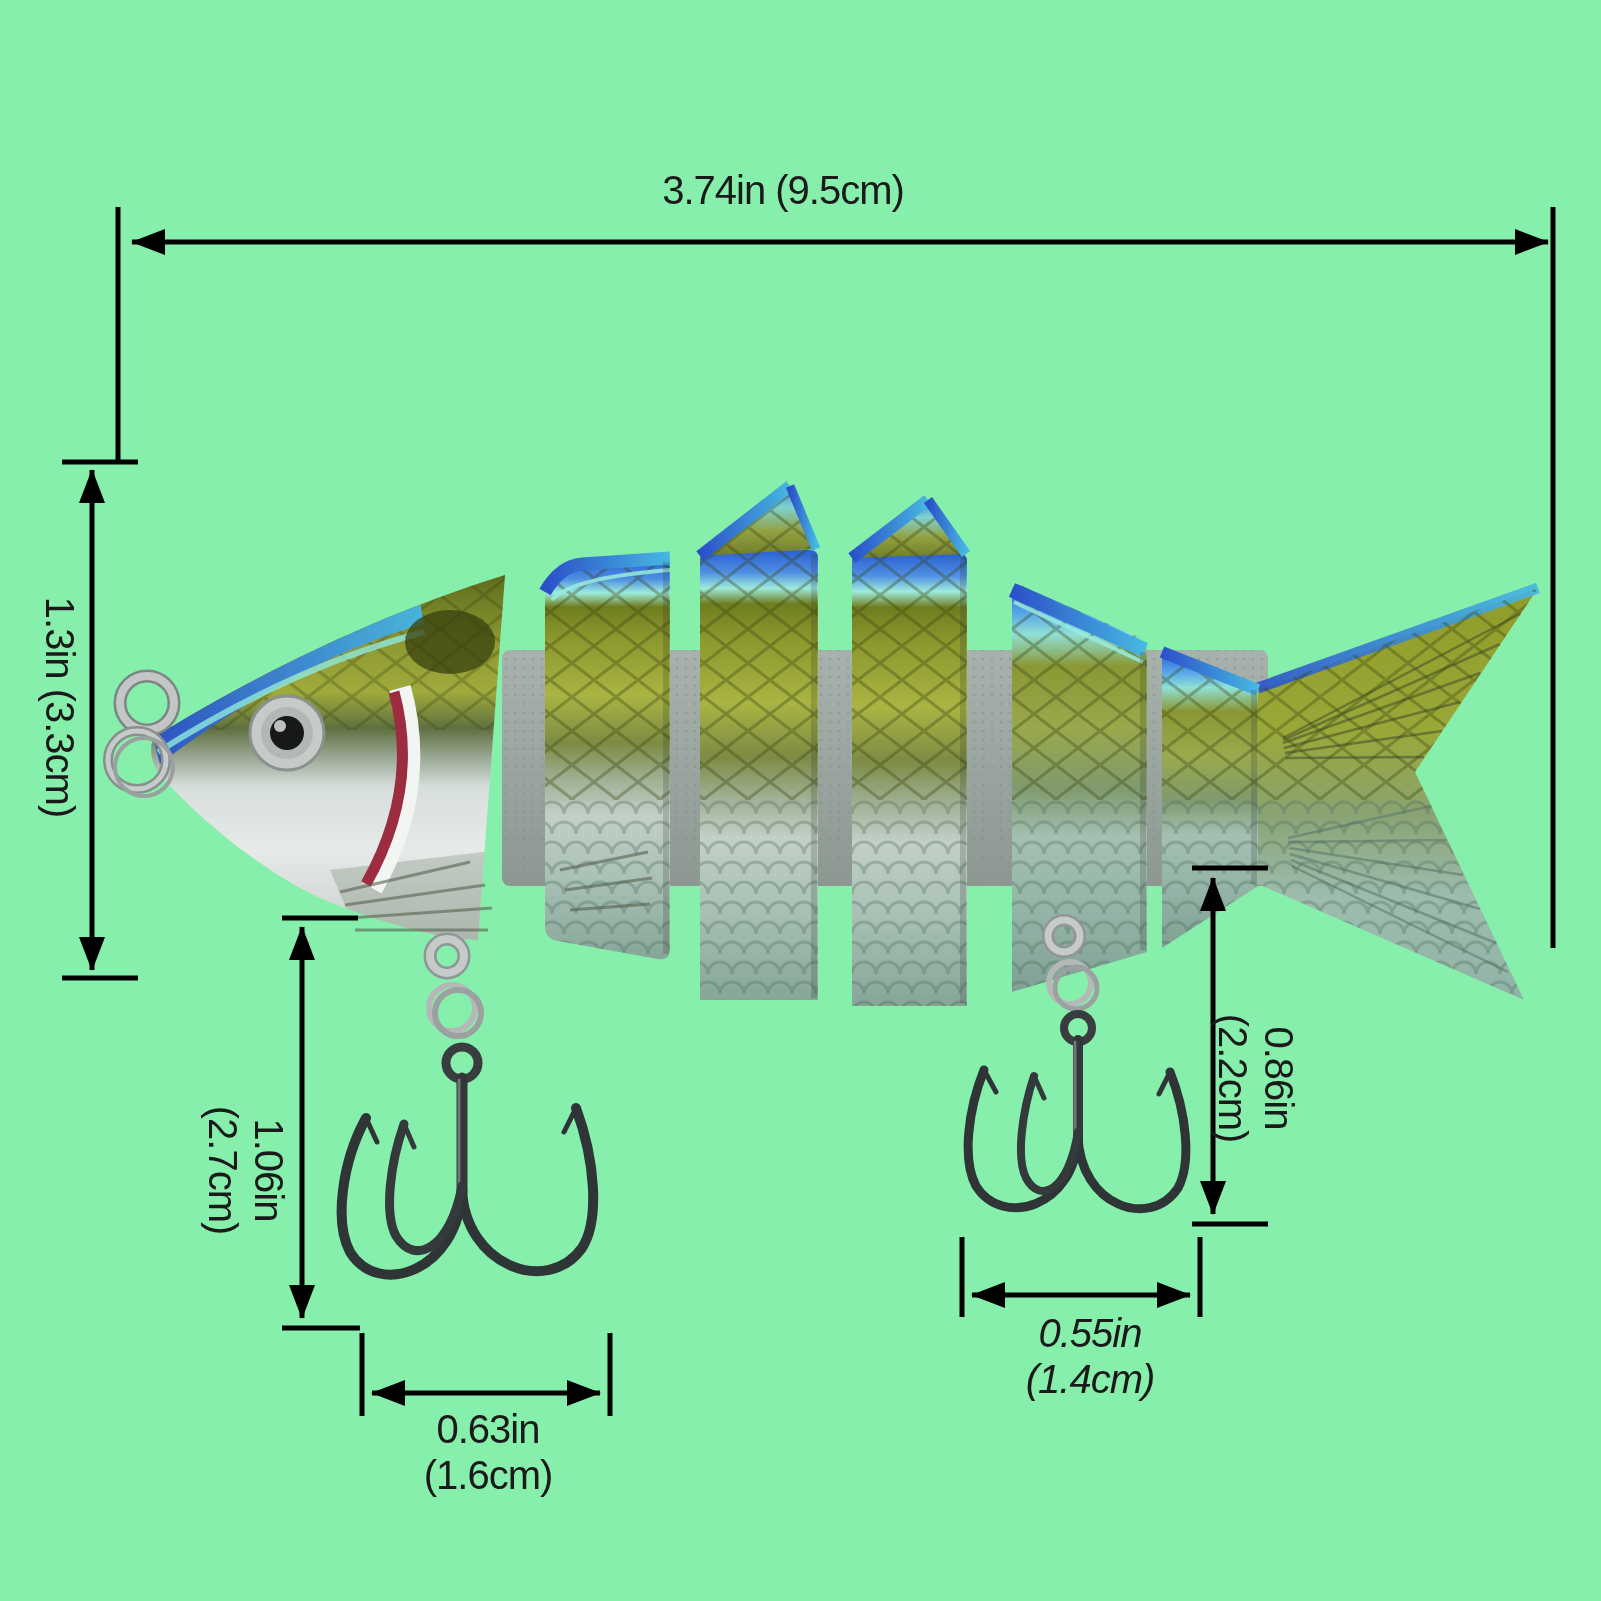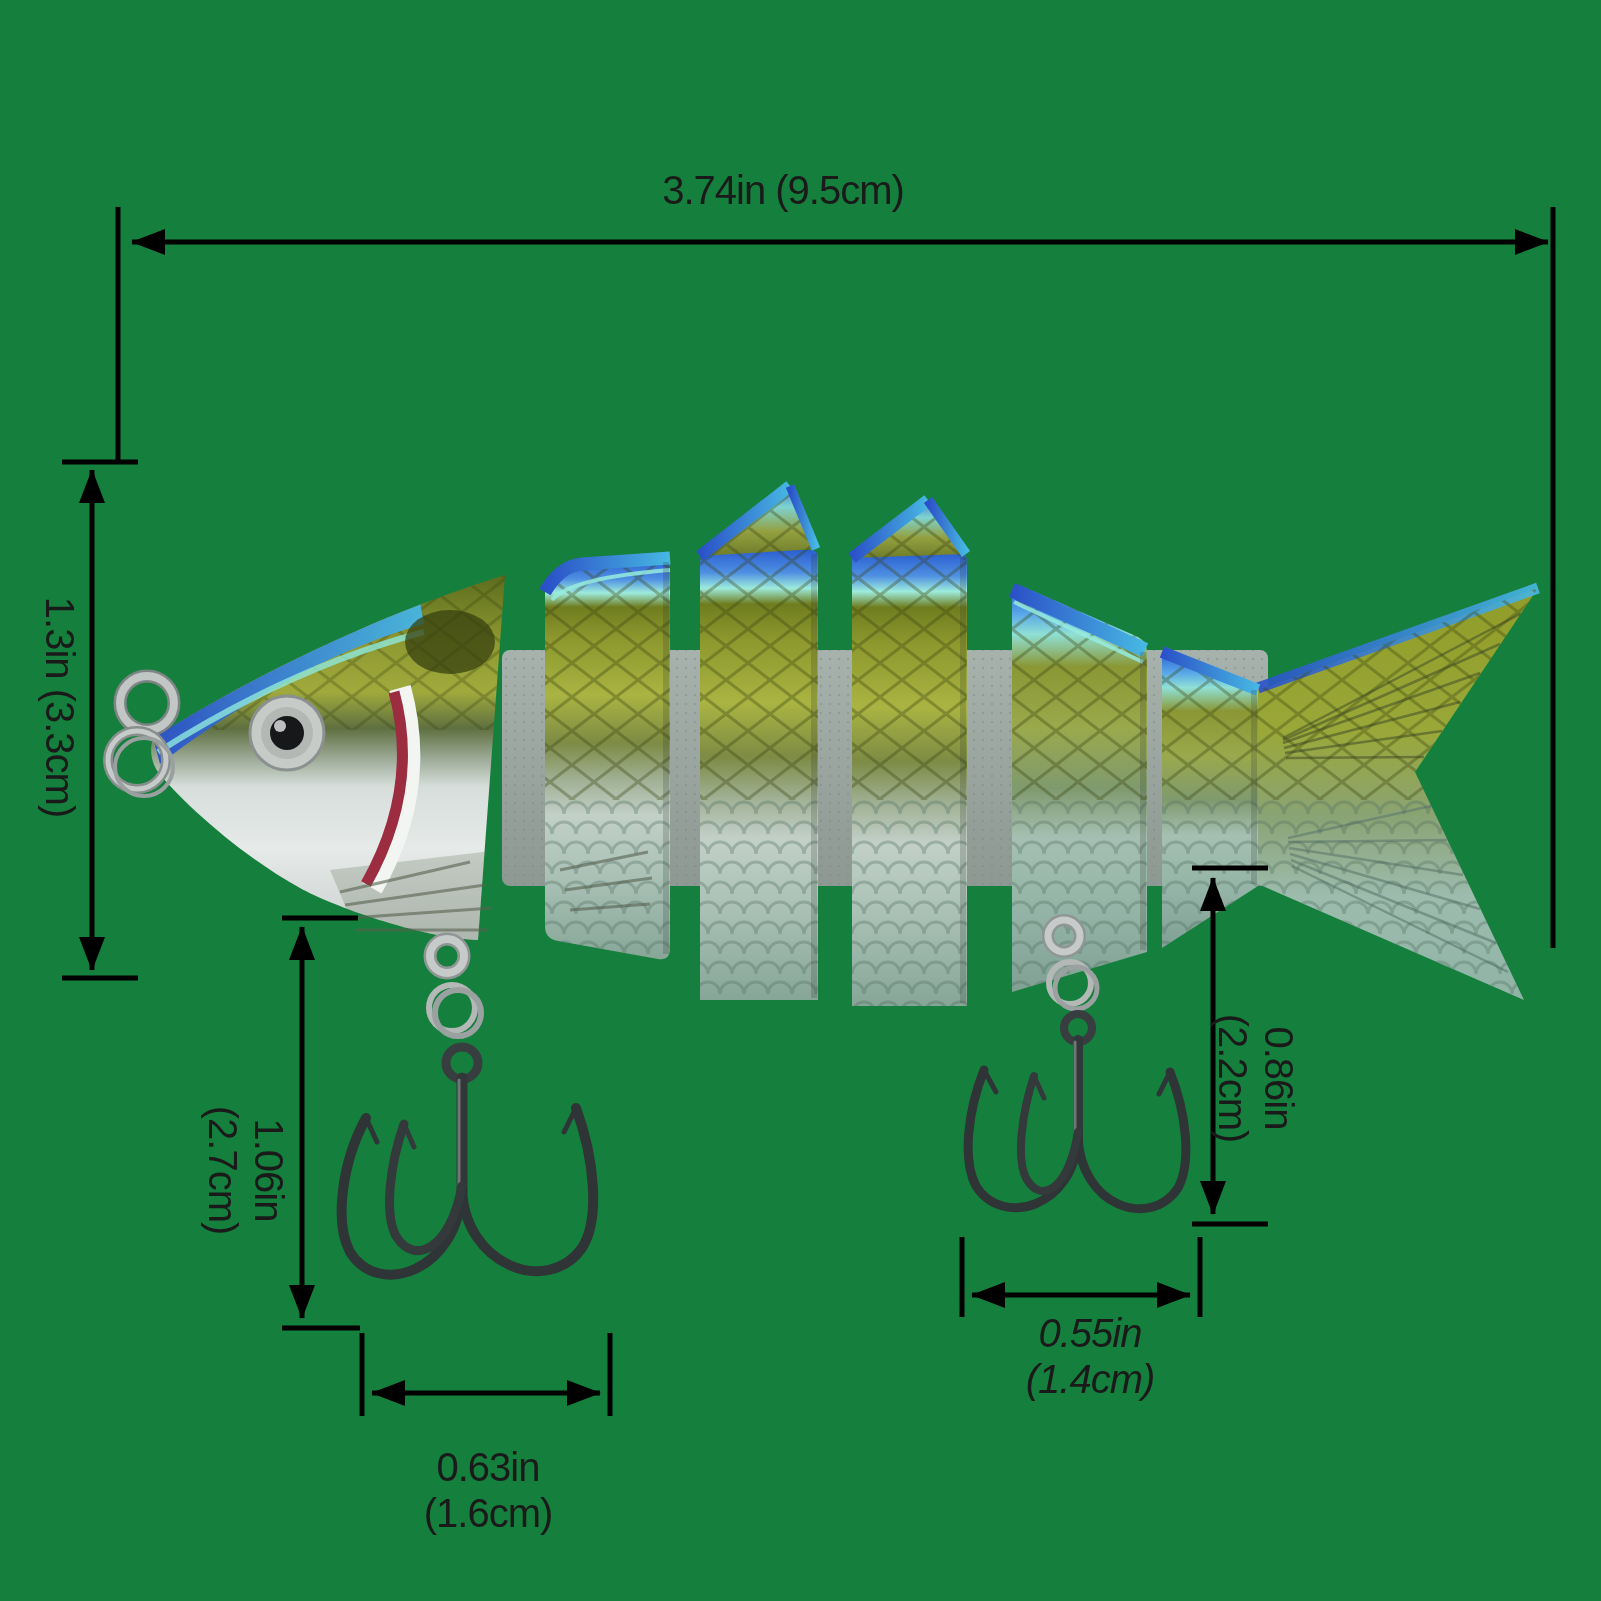--- a/index.html
+++ b/index.html
@@ -1,16 +1,16 @@
 <!DOCTYPE html>
 <html><head>
 <meta charset="utf-8">
 <style>
   html,body{margin:0;padding:0;background:#fff;}
-  .canvas{position:relative;width:1601px;height:1601px;background:#15803d;overflow:hidden;
+  .canvas{position:relative;width:1601px;height:1601px;background:#86efac;overflow:hidden;
           font-family:"Liberation Sans","DejaVu Sans",sans-serif;}
   .art{position:absolute;left:0;top:0;}
   .dim-label{position:absolute;color:#1a1a1a;font-size:40px;line-height:46px;
              letter-spacing:-1px;white-space:nowrap;text-align:center;
              transform:translate(-50%,-50%);}
   .dim-label.rot{transform:translate(-50%,-50%) rotate(90deg);}
   .dim-label span{display:block;}
 </style>
 </head>
 <body>
@@ -283,21 +283,21 @@
 
 <div class="dim-label" style="left:783px;top:190px;">3.74in (9.5cm)</div>
 
 <div class="dim-label rot" style="left:60px;top:707px;">1.3in (3.3cm)</div>
 
 <div class="dim-label rot" style="left:246px;top:1170px;">
   <span>1.06in</span>
   <span>(2.7cm)</span>
 </div>
 
-<div class="dim-label" style="left:488px;top:1452px;margin-top:38px;">
+<div class="dim-label" style="left:488px;top:1452px;">
   <span>0.63in</span>
   <span>(1.6cm)</span>
 </div>
 
 <div class="dim-label rot" style="left:1256px;top:1078px;">
   <span>0.86in</span>
   <span>(2.2cm)</span>
 </div>
 
 <div class="dim-label" style="left:1090px;top:1356px;font-style:italic;">

